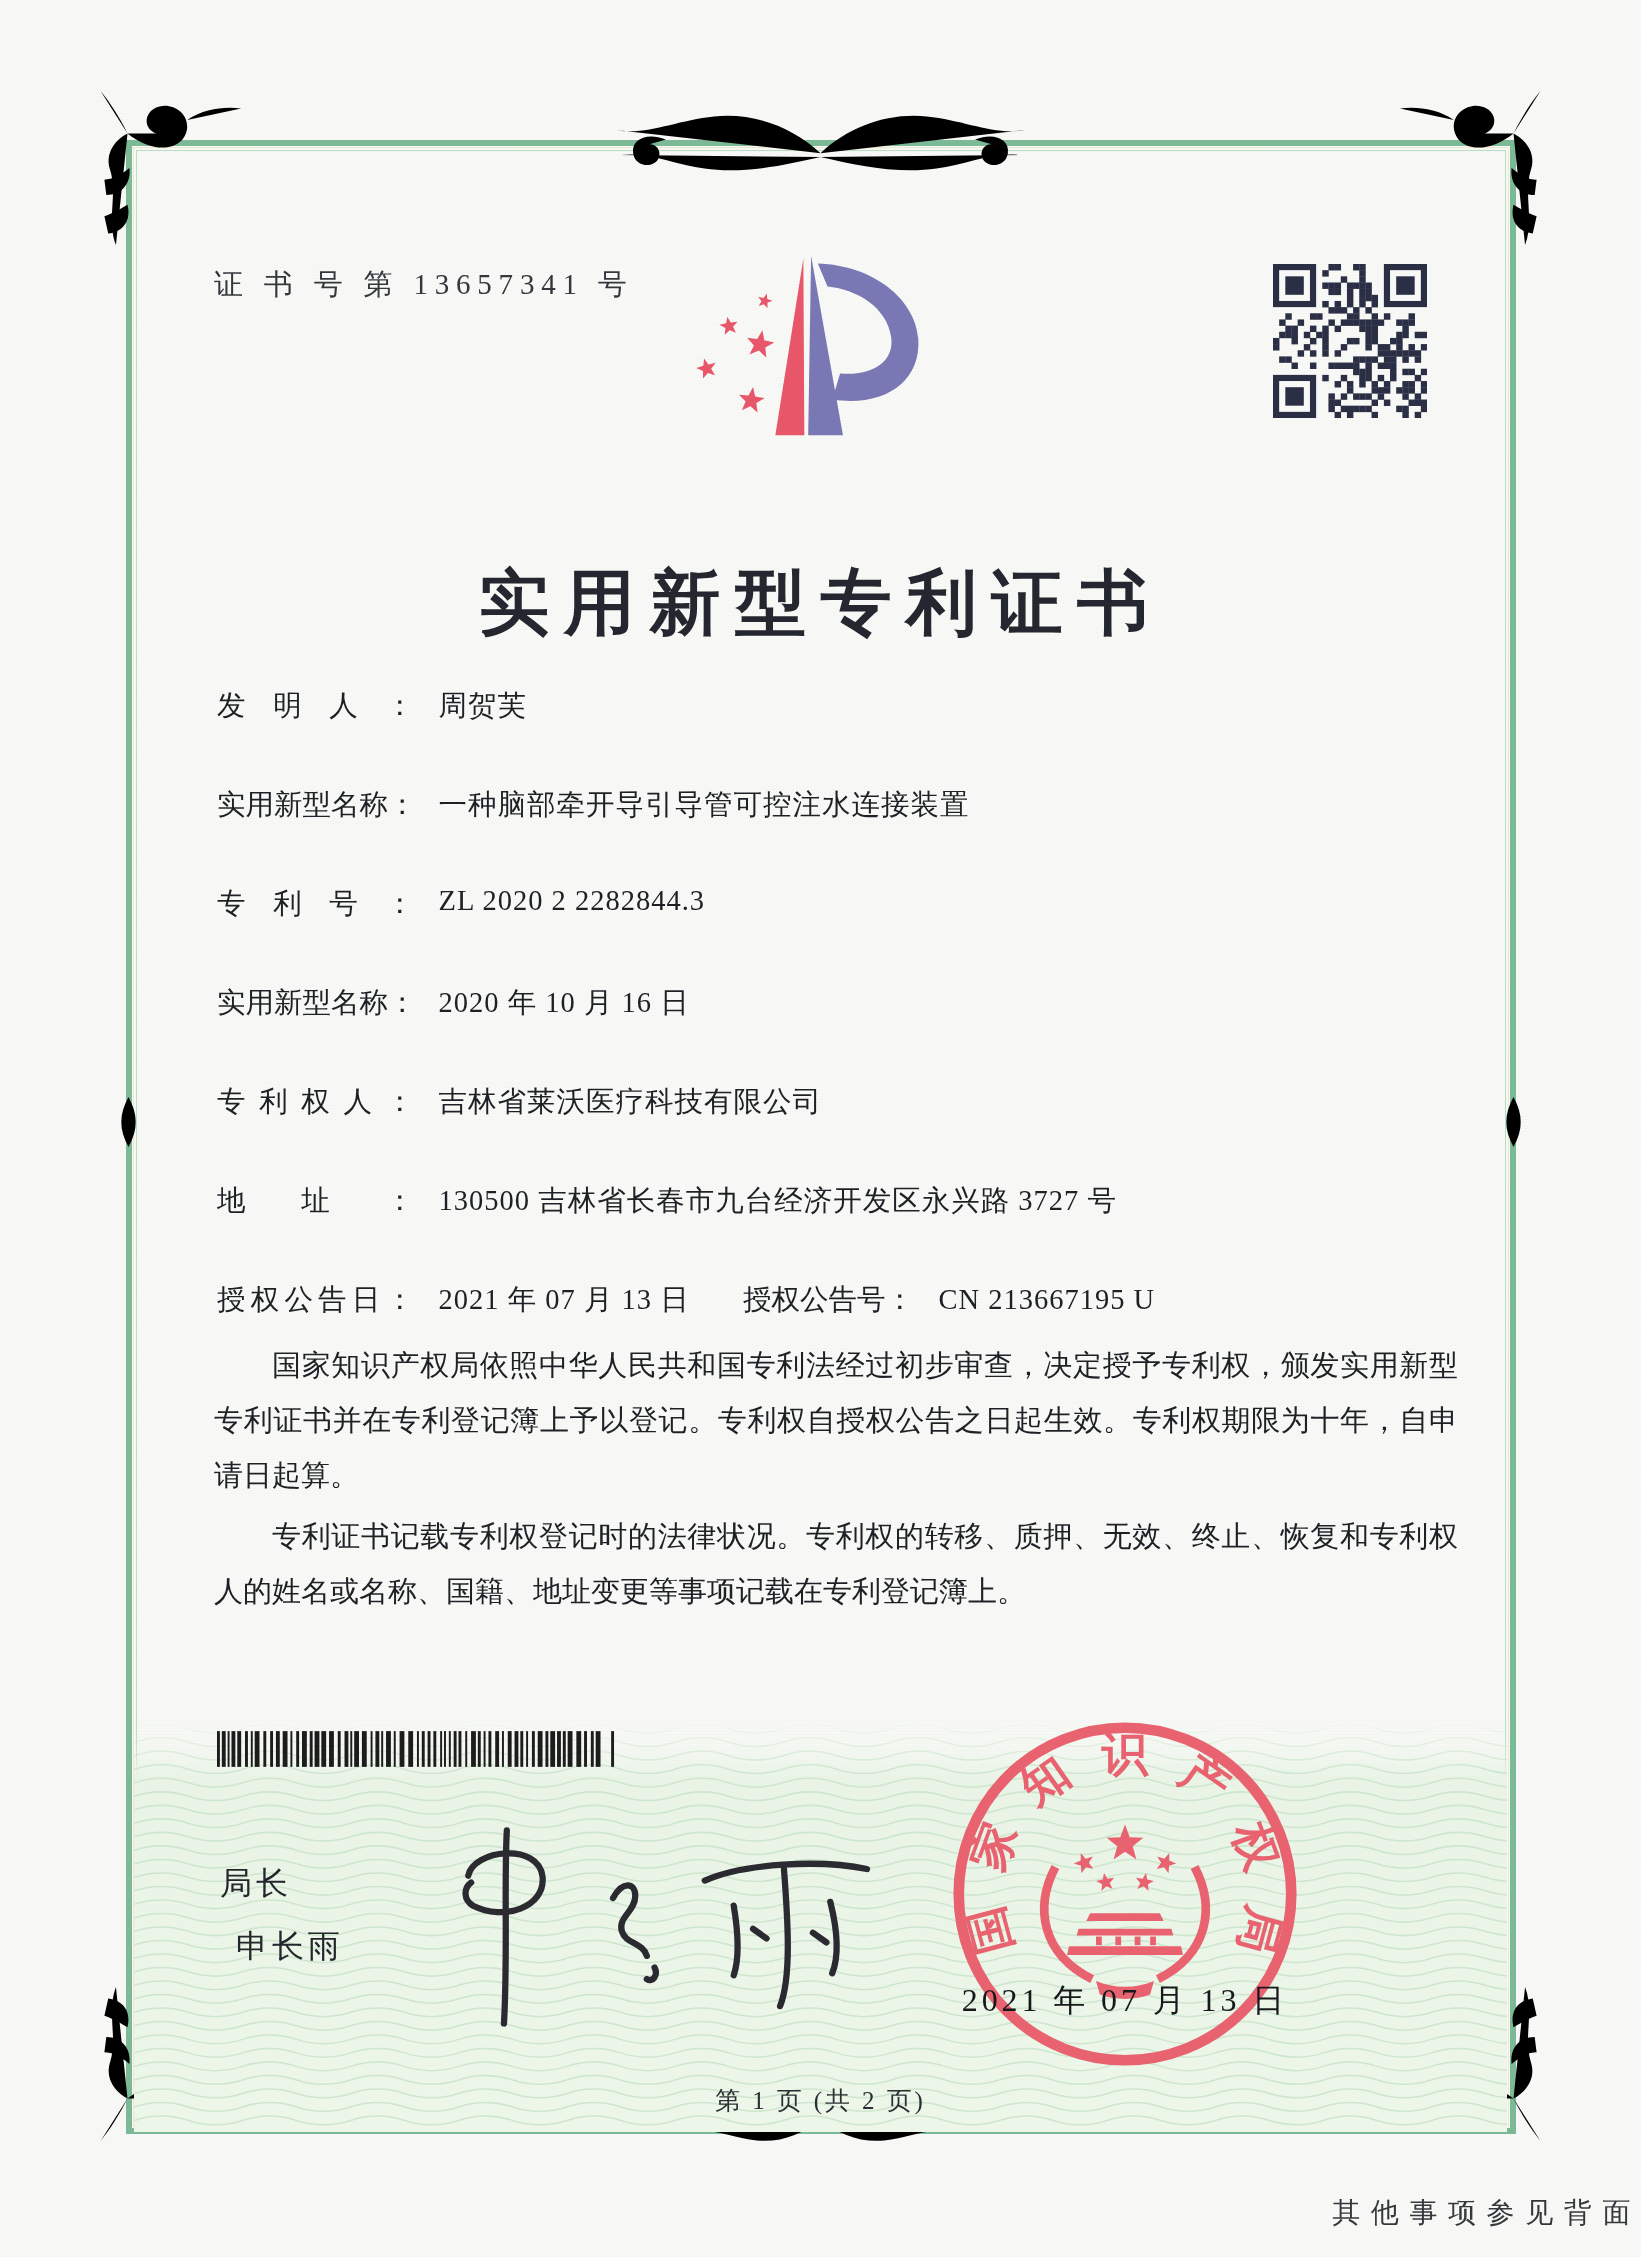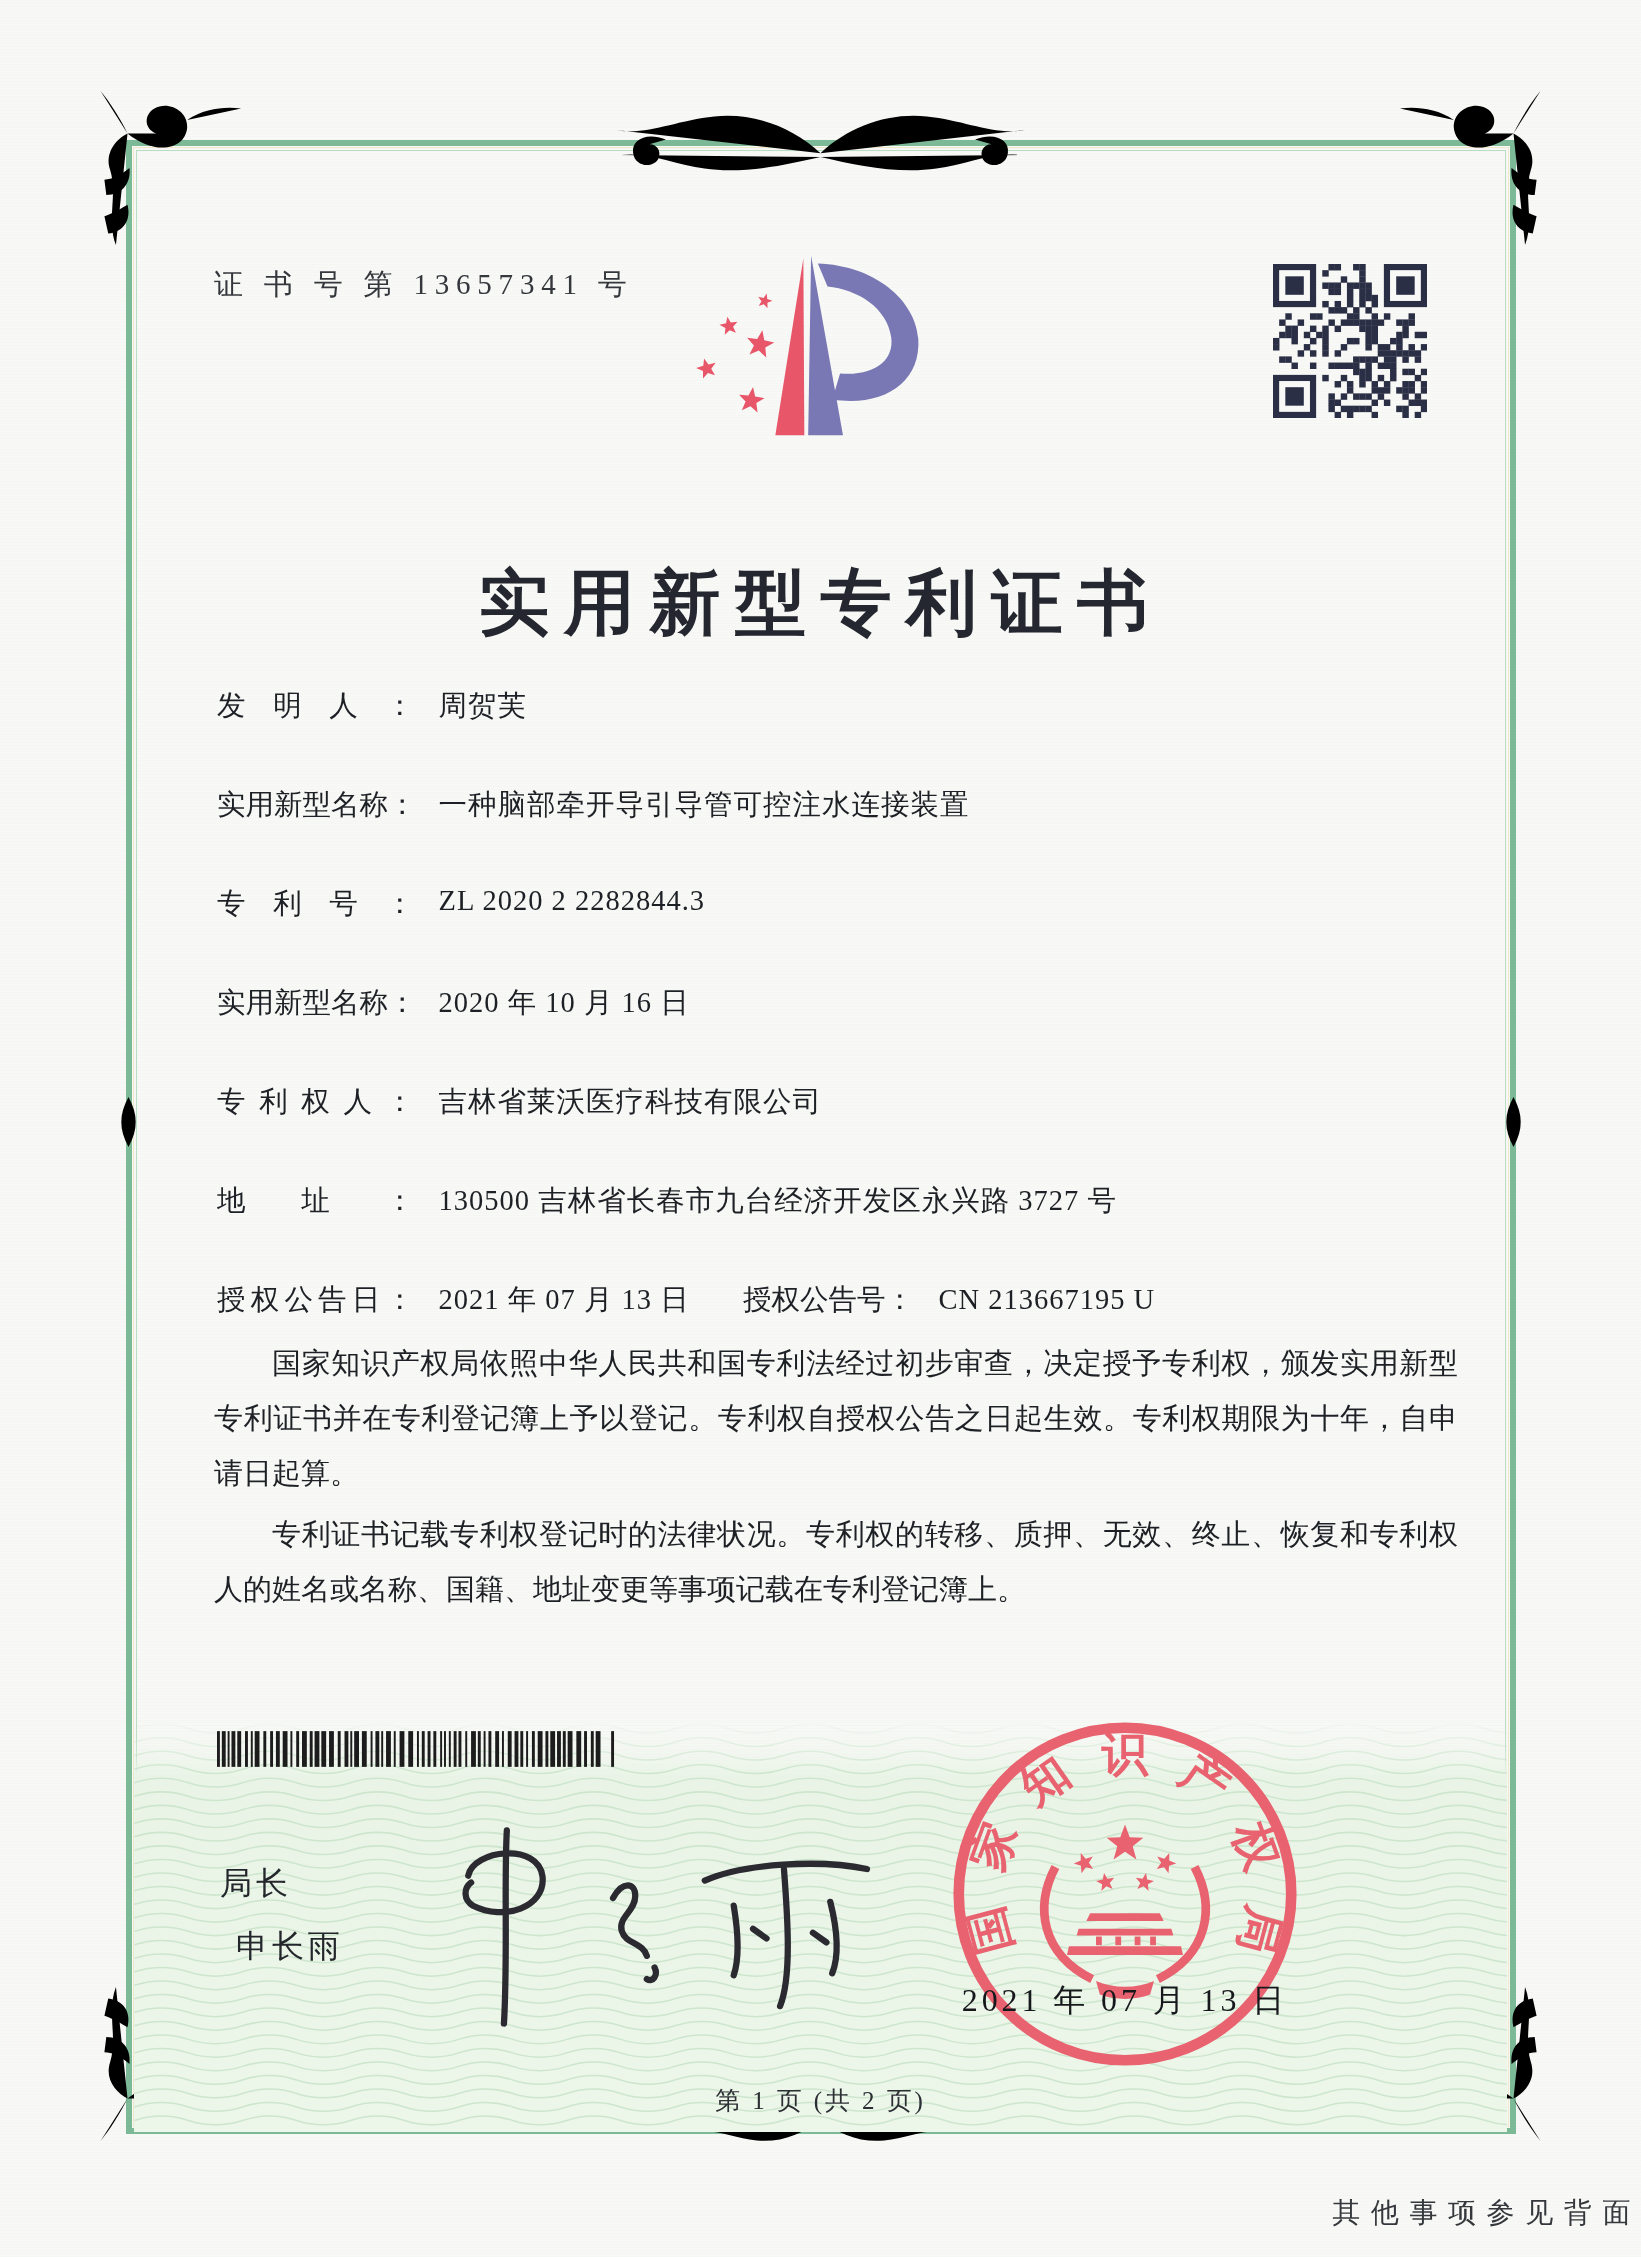--- a/index.html
+++ b/index.html
@@ -23,21 +23,21 @@
   .cert-no{position:absolute;left:214px;top:265px;font-size:29px;letter-spacing:6.8px;color:#34373c;}
   .title{position:absolute;left:0;right:0;top:508px;text-align:center;font-size:71px;font-weight:700;
          letter-spacing:14.5px;color:#24272f;}
   .fields{position:absolute;left:217px;top:687px;width:1246px;font-size:28.5px;color:#1d2025;}
   .field-row{position:relative;height:99px;white-space:nowrap;}
   .field-label{display:inline-block;width:197px;text-align:justify;text-align-last:justify;vertical-align:top;}
   .field-value{margin-left:17.4px;letter-spacing:1px;}
   .pair2{position:absolute;left:526px;top:0;}
   .body-text{position:absolute;left:214px;top:1338px;width:1244px;font-size:29px;line-height:55px;
              text-align:justify;color:#1d2025;}
-  .body-text p{margin:0 0 5.8px 0;text-indent:2em;font-family:Liberation Mono, monospace;}
+  .body-text p{margin:0 0 5.8px 0;text-indent:2em;}
   .director-title{position:absolute;left:220px;top:1862px;font-size:32px;letter-spacing:3.9px;}
   .director-name{position:absolute;left:236px;top:1925px;font-size:32px;letter-spacing:3.9px;}
   .seal-date{position:absolute;left:922px;top:1979px;width:406px;text-align:center;font-size:32px;
              letter-spacing:3.9px;color:#17181c;z-index:6;}
   .page-info{position:absolute;left:0;right:0;top:2084px;text-align:center;font-size:25px;letter-spacing:2.9px;color:#2b2e33;}
   .back-note{position:absolute;left:0;right:0;top:2194px;text-align:right;font-size:28px;letter-spacing:10.6px;color:#34373c;}
   .orn{position:absolute;pointer-events:none;}
   .z5{z-index:5;} .z4{z-index:4;} .z3{z-index:3;}
 </style>
 </head>

